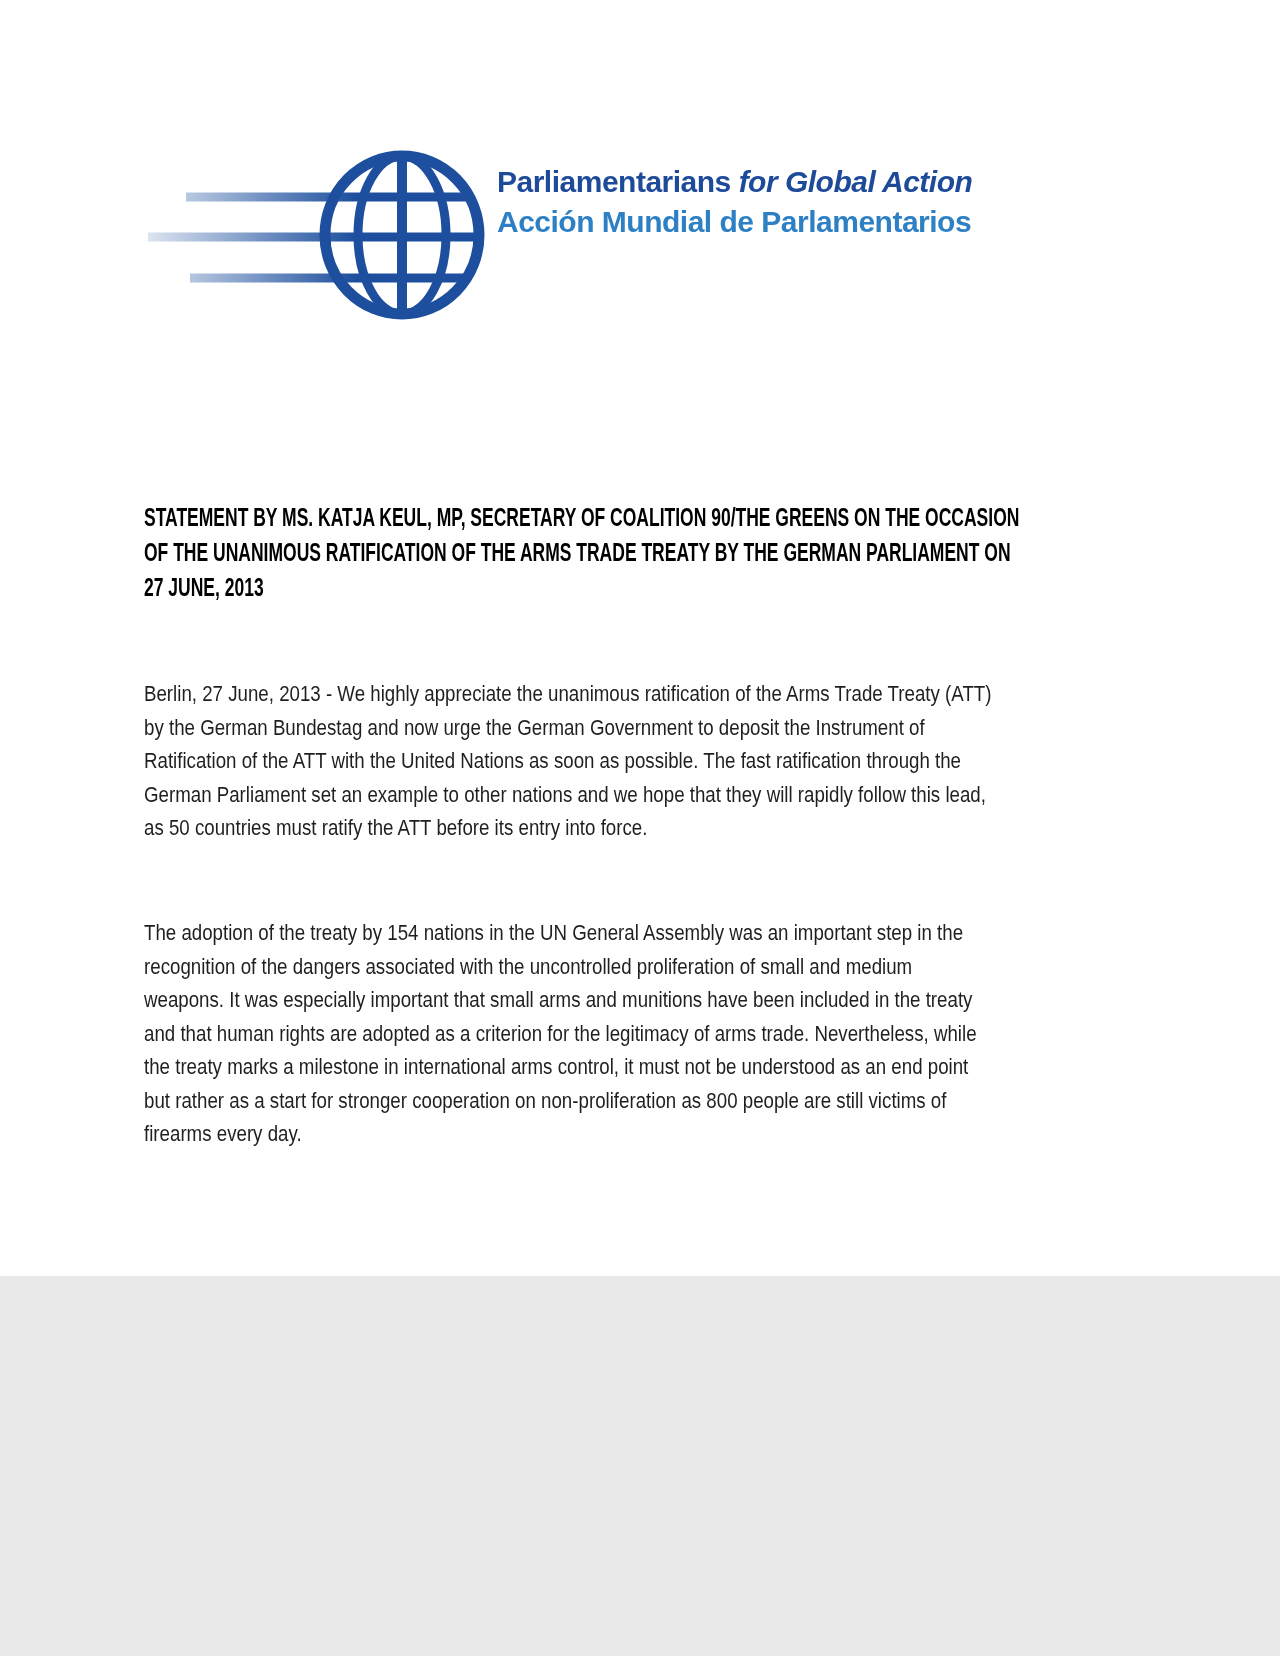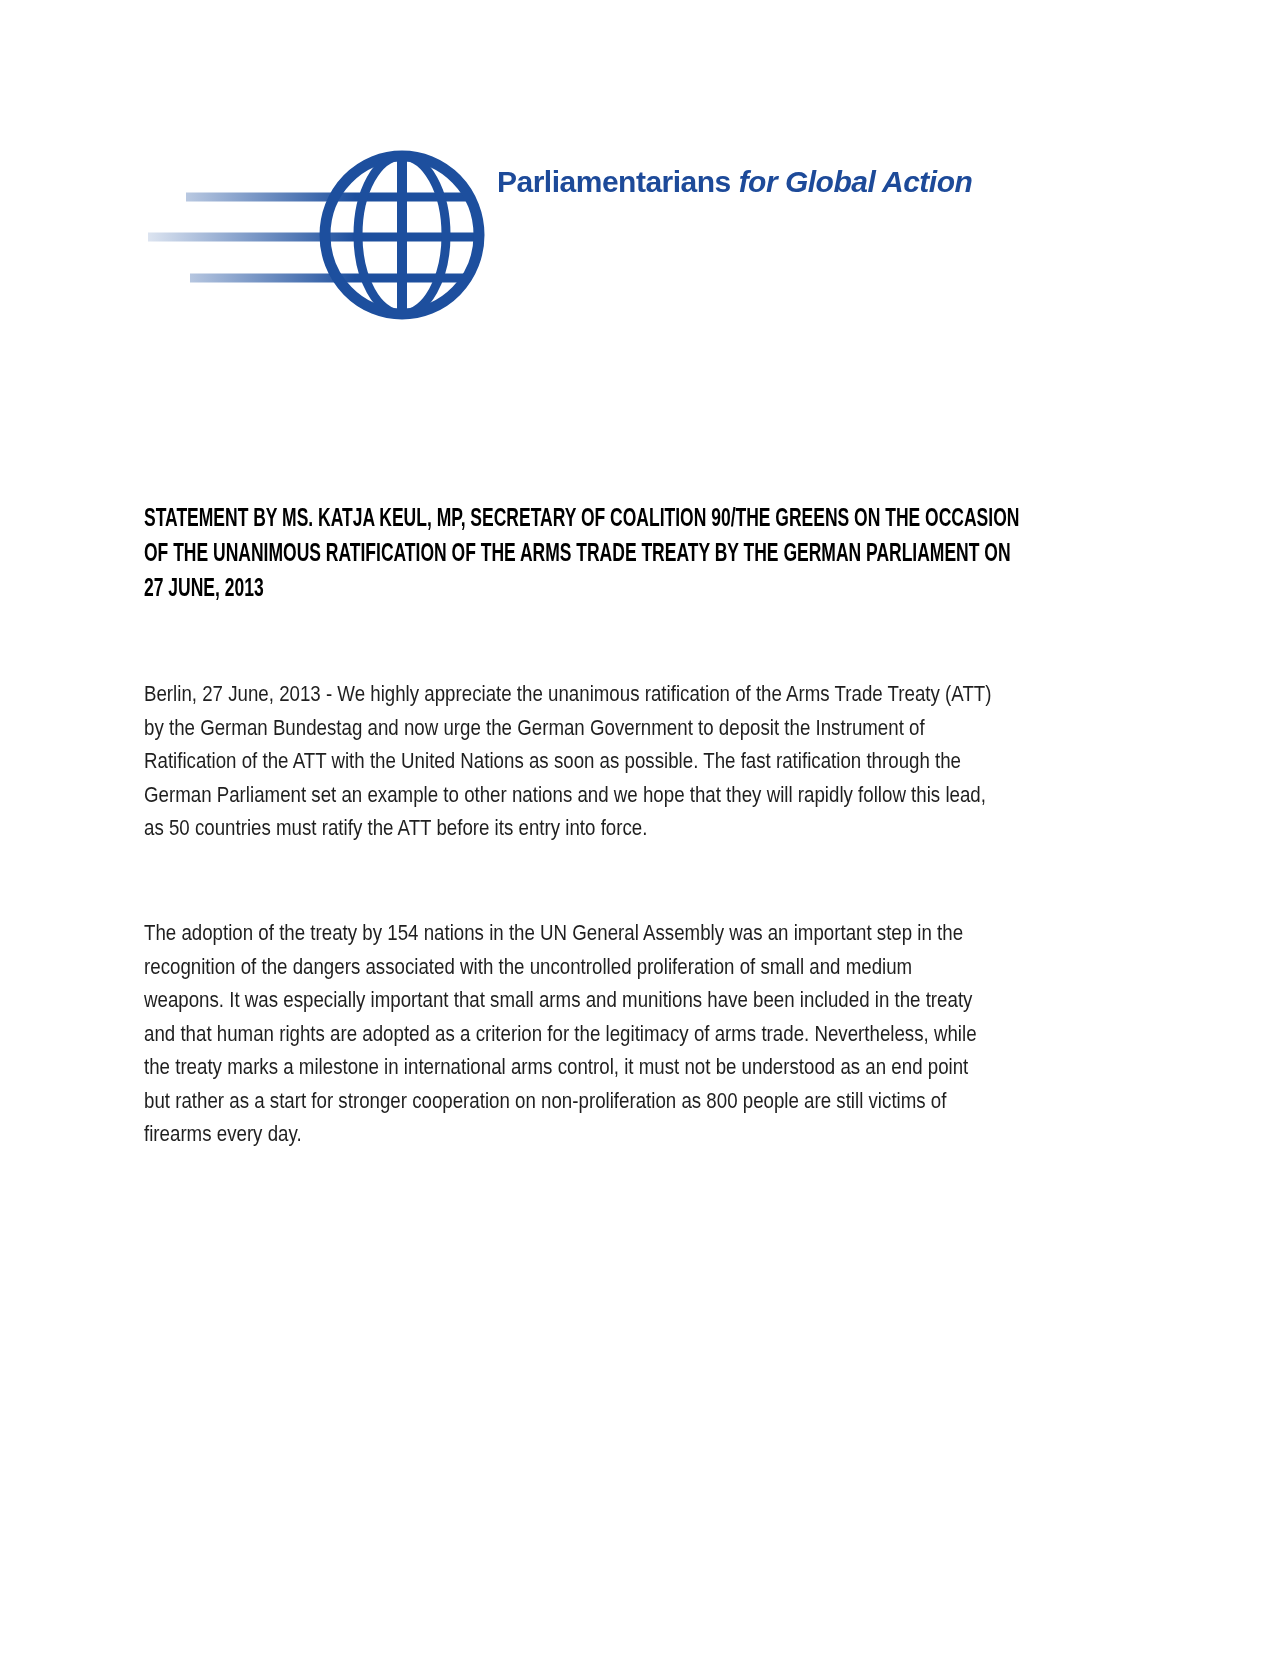--- a/index.html
+++ b/index.html
@@ -3,21 +3,21 @@
 <meta charset="utf-8">
 <style>
   :root{
     --navy:#1d4a99;
     --azure:#2e80c4;
     --globe:#1d4f9e;
   }
   html,body{margin:0;padding:0;background:#e8e8e8;}
   .page{
     position:relative;
-    width:1280px;height:1656px;
+    width:1280px;height:1276px;
     background:#ffffff;
     overflow:hidden;
     font-family:"Liberation Sans", sans-serif;
   }
   .logo-block{position:absolute;left:0;top:0;width:1280px;height:340px;}
   .globe-svg{position:absolute;left:140px;top:136px;width:350px;height:190px;}
   .wordmark{
     position:absolute;left:497px;top:162px;
     font-weight:bold;font-size:30px;line-height:40px;
     letter-spacing:-0.5px;
@@ -60,20 +60,21 @@
       <line x1="46" y1="61" x2="330" y2="61" stroke="url(#fade)" stroke-width="9"></line>
       <line x1="8" y1="101" x2="339" y2="101" stroke="url(#fade)" stroke-width="9"></line>
       <line x1="50" y1="142" x2="327" y2="142" stroke="url(#fade)" stroke-width="9"></line>
       <ellipse cx="262" cy="99" rx="77" ry="79" fill="none" style="stroke:var(--globe)" stroke-width="11"></ellipse>
       <ellipse cx="262" cy="99" rx="44" ry="79" fill="none" style="stroke:var(--globe)" stroke-width="9"></ellipse>
       <line x1="262" y1="20" x2="262" y2="178" style="stroke:var(--globe)" stroke-width="10"></line>
     </svg>
 
     <div class="wordmark">
       <div class="l1"><span>Parliamentarians </span><em>for Global Action</em></div>
+      <div class="l2">Acción Mundial de Parlamentarios</div>
     </div>
 
   </div>
 
   <div class="doc-title">STATEMENT BY MS. KATJA KEUL, MP, SECRETARY OF COALITION 90/THE GREENS ON THE OCCASION
 OF THE UNANIMOUS RATIFICATION OF THE ARMS TRADE TREATY BY THE GERMAN PARLIAMENT ON
 27 JUNE, 2013</div>
 
   <div class="body-para para-1">Berlin, 27 June, 2013 - We highly appreciate the unanimous ratification of the Arms Trade Treaty (ATT)
 by the German Bundestag and now urge the German Government to deposit the Instrument of

